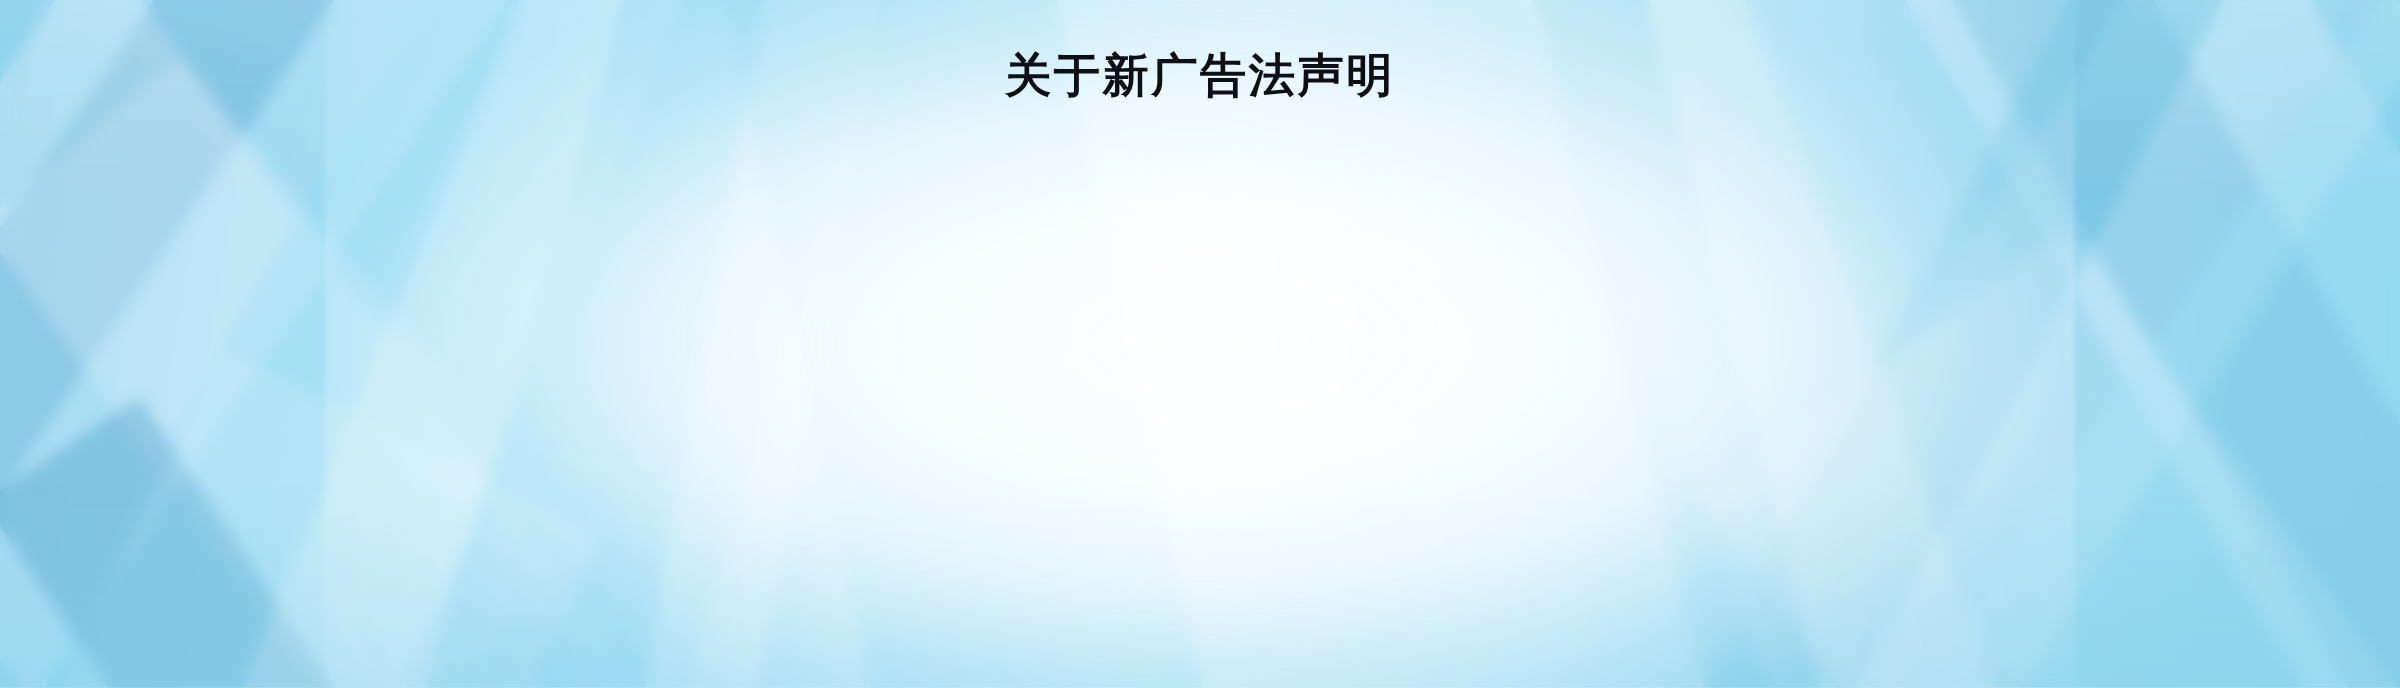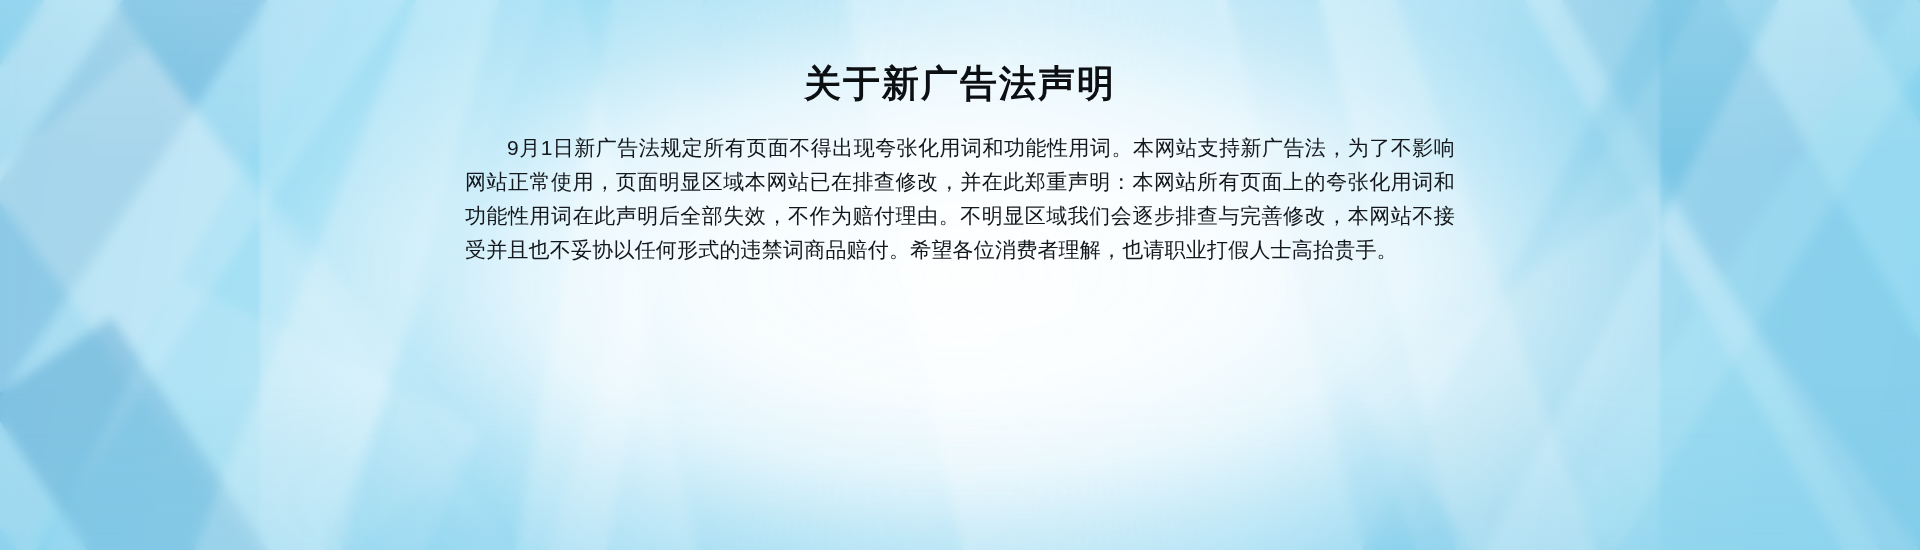--- a/index.html
+++ b/index.html
@@ -113,21 +113,21 @@
     width: 990px;
     height: 550px;
     color: #111418;
   }
   .title {
     text-align: center;
     font-size: 37px;
     font-weight: bold;
     letter-spacing: 2px;
     color: #0d1013;
-    margin-top: 64px;
+    margin-top: 41px;
     line-height: 1.1;
     white-space: nowrap;
   }
   .body-text {
     margin-top: 26px;
     font-size: 21px;
     line-height: 1.62;
     color: #14181c;
     text-align: justify;
     text-justify: inter-ideograph;
@@ -174,17 +174,16 @@
   </div>
 
   <div class="bg-blur"></div>
   <div class="bg-vert"></div>
   <div class="glow"></div>
 
   <div class="content">
     <div class="title">关于新广告法声明</div>
 
     <div class="body-text">
-      <p class="para-indent">9月1日新广告法规定所有页面不得出现夸张化用词和功能性用词。本网站支持新广告法，为了不影响网站正常使用，页面明显区域本网站已在排查修改，并在此郑重声明：本网站所有页面上的夸张化用词和功能性用词在此声明后全部失效，不作为赔付理由。不明显区域我们会逐步排查与完善修改，本网站不接受并且也不妥协以任何形式的违禁词商品赔付。希望各位消费者理解，也请职业打假人士高抬贵手。</p>
     </div>
   </div>
 
 </div>
 
 </body></html>

